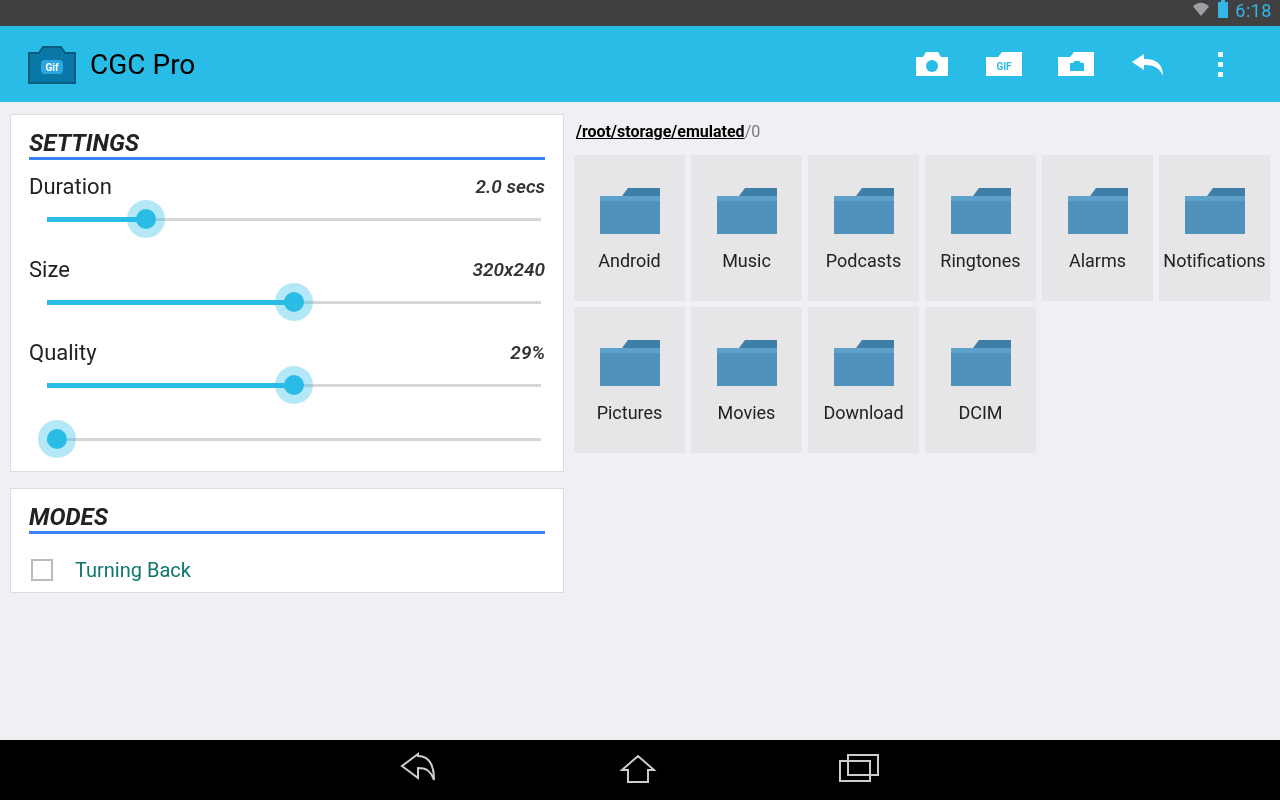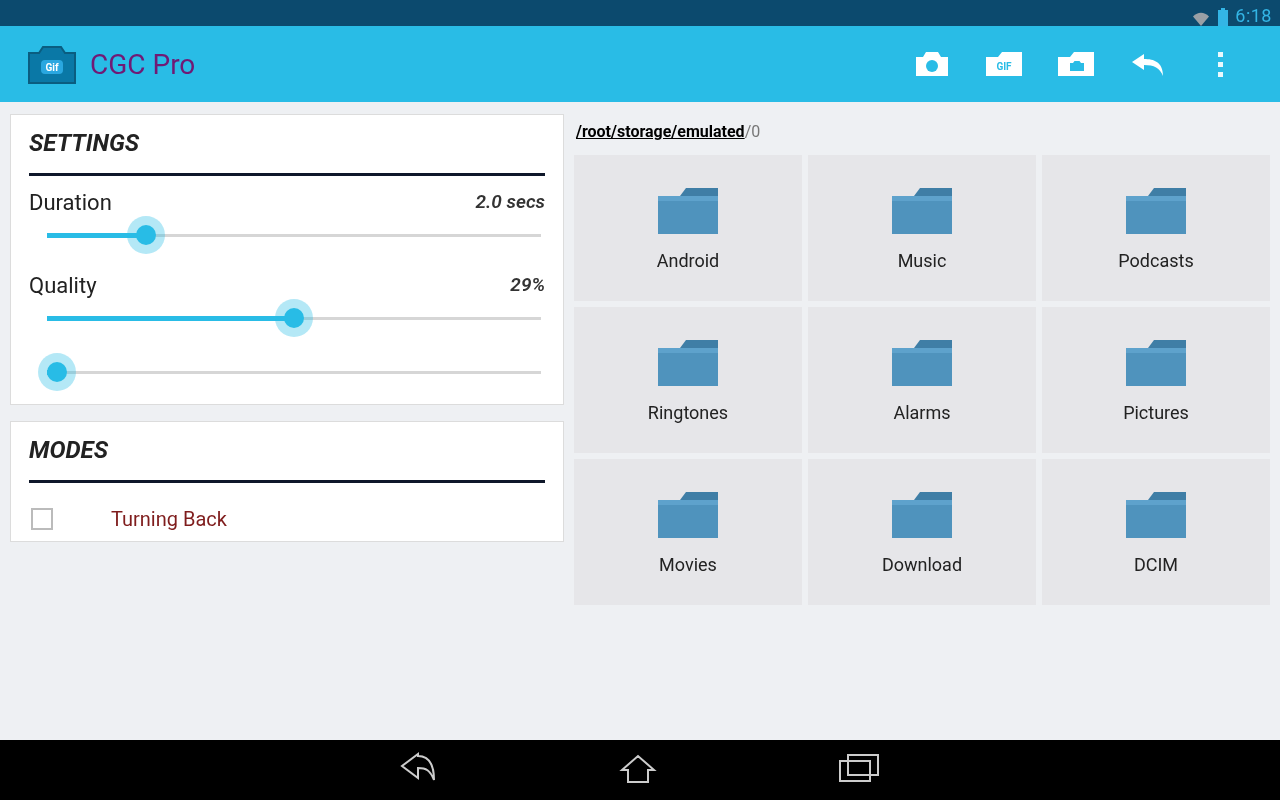--- a/index.html
+++ b/index.html
@@ -1,61 +1,61 @@
 <!DOCTYPE html>
 <html><head>
 <meta charset="utf-8">
 <style>
   * { margin: 0; padding: 0; box-sizing: border-box; font-family: "Roboto", "Helvetica Neue", Arial, sans-serif; }
   html, body { width: 1280px; height: 800px; overflow: hidden; background: #000; }
   .screen { width: 1280px; height: 800px; display: flex; flex-direction: column; }
 
   
-  .status-bar { height: 26px; background: #0c4a6e; color: #33b5e5; display: flex; align-items: flex-end; justify-content: flex-end; padding-right: 8px; font-size: 18px; }
+  .status-bar { height: 26px; background: #404040; color: #33b5e5; display: flex; align-items: flex-start; justify-content: flex-end; padding-right: 8px; font-size: 18px; }
   .status-bar .wifi, .status-bar .batt, .status-bar .clock { margin-left: 6px; display: flex; align-items: center; }
   .status-bar .clock { color: #33b5e5; font-weight: 400; letter-spacing: 0.5px; }
 
   
   .action-bar { height: 76px; background: #29bce6; color: #fff; display: flex; align-items: center; padding: 0 24px; }
   .action-bar .app-icon { width: 56px; height: 50px; margin-right: 10px; display:flex; align-items:center; justify-content:center; }
-  .action-bar .title { font-size: 28px; font-weight: 400; flex: 1; color: #701a75; }
+  .action-bar .title { font-size: 28px; font-weight: 400; flex: 1; color: #000000; }
   .action-bar .actions { display: flex; align-items: center; }
   .action-bar .action-btn { width: 72px; height: 60px; display: flex; align-items: center; justify-content: center; }
   .action-bar .action-btn svg { fill: #fff; }
   .overflow-dots { width: 24px; display:flex; flex-direction:column; align-items:center; justify-content:center; gap:5px;}
   .overflow-dots span { width:5px; height:5px; background:#fff; opacity:0.9; }
 
   
   .content { flex: 1; background: #eef0f3; display: flex; overflow: hidden; }
 
   
   .left-panel { width: 570px; padding: 12px 6px 0 10px; overflow: hidden; }
   .card { background: #fff; border: 1px solid #dcdcdc; margin-bottom: 16px; padding: 14px 18px 10px 18px; }
-  .card-title { font-size: 24px; font-weight: 700; font-style: italic; color: #222; padding-bottom: 16px; border-bottom: 3px solid #0f172a; margin-bottom: 14px; }
+  .card-title { font-size: 24px; font-weight: 700; font-style: italic; color: #222; padding-bottom: 0; border-bottom: 3px solid #3b82f6; margin-bottom: 14px; }
 
   .setting-group { margin-bottom: 20px; }
-  .setting-row { display: flex; align-items: flex-start; justify-content: space-between; }
+  .setting-row { display: flex; align-items: center; justify-content: space-between; }
   .setting-label { font-size: 22px; color: #222; font-weight: 400; }
   .setting-value { font-size: 19px; font-style: italic; font-weight: 600; color: #333; }
   .slider { position: relative; height: 34px; margin: 4px 0 0 18px; margin-right:4px;}
   .slider-track-bg { position: absolute; top: 15px; left: 0; right: 0; height: 3px; background: #d6d6d6; }
   .slider-track-fill { position: absolute; top: 14px; left: 0; height: 5px; background: #29bce6; }
   .slider-thumb { position: absolute; top: 16px; width: 20px; height: 20px; background: #29bce6; border-radius: 50%; transform: translate(-50%, -50%); }
   .slider-thumb::before { content:""; position:absolute; left:50%; top:50%; width:38px; height:38px; background:#29bce6; opacity:0.35; border-radius:50%; transform:translate(-50%,-50%);}
 
-  .mode-row { display:flex; align-items:center; height:44px; font-size:20px; color:#7f1d1d;gap:36px; }
+  .mode-row { display:flex; align-items:center; height:44px; font-size:20px; color:#0f766e; }
   .checkbox { width:22px; height:22px; border:2px solid #bbb; margin-left:2px; margin-right:22px; }
 
   
   .right-panel { flex:1; padding: 12px 10px 0 0; display:flex; flex-direction:column; }
   .breadcrumb { font-size: 16px; font-weight: 700; color:#000; padding: 8px 4px 14px 6px; }
   .breadcrumb .bc-dim { font-weight: 400; color:#777; }
   .breadcrumb .bc-part { text-decoration: underline; }
 
-  .folder-grid { display:grid; grid-template-columns: repeat(3, 1fr); gap: 6px; padding-left:4px;}
+  .folder-grid { display:grid; grid-template-columns: repeat(6, 1fr); gap: 6px; padding-left:4px;}
   .folder-tile { background:#e6e6e9; height:146px; display:flex; flex-direction:column; align-items:center; justify-content:center; }
   .folder-tile .folder-icon { width:64px; height:50px; margin-bottom:14px; }
   .folder-tile .folder-label { font-size:18px; color:#222; }
 
   
   .nav-bar { height: 60px; background:#000; display:flex; align-items:center; justify-content:center; gap: 180px; }
   .nav-bar svg { stroke:#ccc; fill:none; stroke-width:2;}
 </style>
 </head>
 <body>
@@ -131,20 +131,31 @@
             <span class="setting-label">Duration</span>
             <span class="setting-value">2.0 secs</span>
           </div>
           <div class="slider">
             <div class="slider-track-bg"></div>
             <div class="slider-track-fill" style="width:20%"></div>
             <div class="slider-thumb" style="left:20%"></div>
           </div>
         </div>
 
+        <div class="setting-group">
+          <div class="setting-row">
+            <span class="setting-label">Size</span>
+            <span class="setting-value">320x240</span>
+          </div>
+          <div class="slider">
+            <div class="slider-track-bg"></div>
+            <div class="slider-track-fill" style="width:50%"></div>
+            <div class="slider-thumb" style="left:50%"></div>
+          </div>
+        </div>
 
         <div class="setting-group">
           <div class="setting-row">
             <span class="setting-label">Quality</span>
             <span class="setting-value">29%</span>
           </div>
           <div class="slider">
             <div class="slider-track-bg"></div>
             <div class="slider-track-fill" style="width:50%"></div>
             <div class="slider-thumb" style="left:50%"></div>
@@ -213,20 +224,28 @@
               <path d="M2 10 L62 10 L62 15 L2 15 Z" fill="#5ea2cc"></path>
             </svg>
             <div class="folder-label">Alarms</div>
           </div>
           <div class="folder-tile">
             <svg class="folder-icon" viewBox="0 0 64 50">
               <path d="M2 10 L24 10 L30 2 L62 2 L62 10 L2 10 Z" fill="#3f7ea6"></path>
               <path d="M2 10 L62 10 L62 48 L2 48 Z" fill="#4f93bd"></path>
               <path d="M2 10 L62 10 L62 15 L2 15 Z" fill="#5ea2cc"></path>
             </svg>
+            <div class="folder-label">Notifications</div>
+          </div>
+          <div class="folder-tile">
+            <svg class="folder-icon" viewBox="0 0 64 50">
+              <path d="M2 10 L24 10 L30 2 L62 2 L62 10 L2 10 Z" fill="#3f7ea6"></path>
+              <path d="M2 10 L62 10 L62 48 L2 48 Z" fill="#4f93bd"></path>
+              <path d="M2 10 L62 10 L62 15 L2 15 Z" fill="#5ea2cc"></path>
+            </svg>
             <div class="folder-label">Pictures</div>
           </div>
           <div class="folder-tile">
             <svg class="folder-icon" viewBox="0 0 64 50">
               <path d="M2 10 L24 10 L30 2 L62 2 L62 10 L2 10 Z" fill="#3f7ea6"></path>
               <path d="M2 10 L62 10 L62 48 L2 48 Z" fill="#4f93bd"></path>
               <path d="M2 10 L62 10 L62 15 L2 15 Z" fill="#5ea2cc"></path>
             </svg>
             <div class="folder-label">Movies</div>
           </div>

